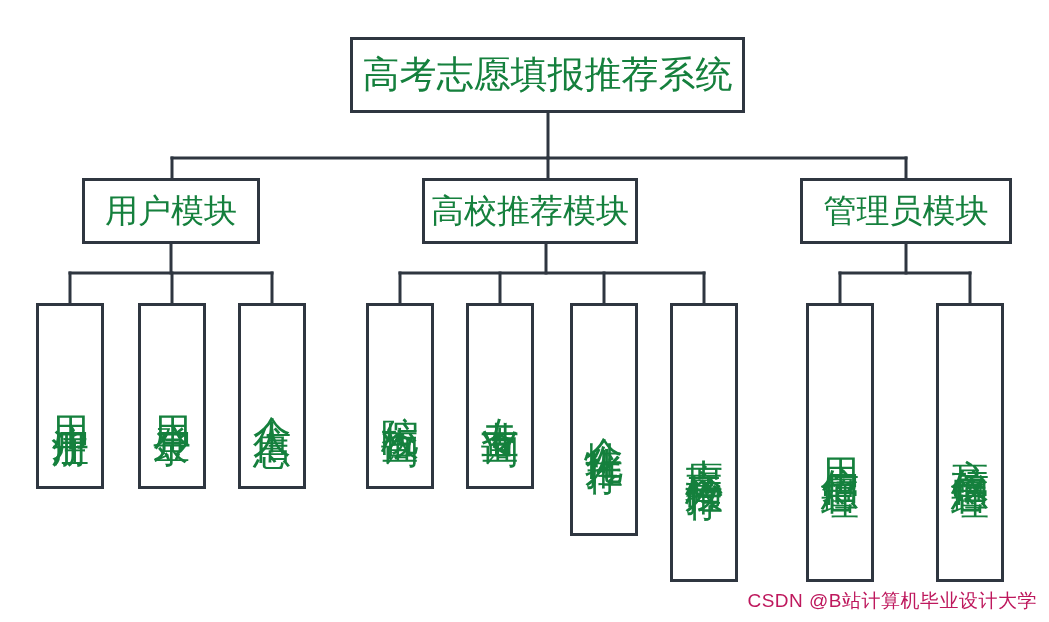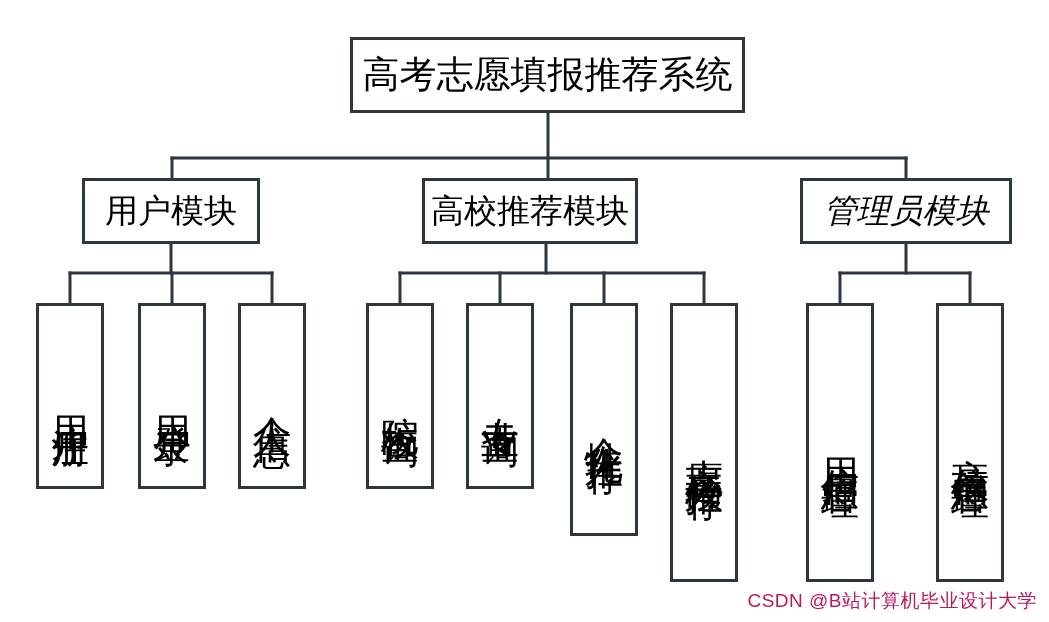--- a/index.html
+++ b/index.html
@@ -30,21 +30,21 @@
     position: absolute;
     box-sizing: border-box;
     background: #ffffff;
     border: 3px solid #2f3640;
     display: flex;
     align-items: center;
     justify-content: center;
     z-index: 2;
   }
   .node-label {
-    color: #000000;
+    color: #15803d;
     line-height: 1.02;
     text-align: center;
     white-space: pre;
     letter-spacing: 0;
   }
   
   .node.root {
     left: 350px;
     top: 37px;
     width: 395px;
@@ -56,21 +56,21 @@
   
   .node.module {
     top: 178px;
     height: 66px;
   }
   .node.module .node-label {
     font-size: 33px;
   }
   .node.module.m0 { left: 82px;  width: 178px; }
   .node.module.m1 { left: 422px; width: 216px; }
-  .node.module.m2 { left: 800px; width: 212px; font-style: italic; }
+  .node.module.m2 { left: 800px; width: 212px; }
 
   
   .node.leaf {
     top: 303px;
     width: 68px;
   }
   .node.leaf .node-label {
     writing-mode: vertical-rl;
     text-orientation: upright;
     font-size: 38px;

